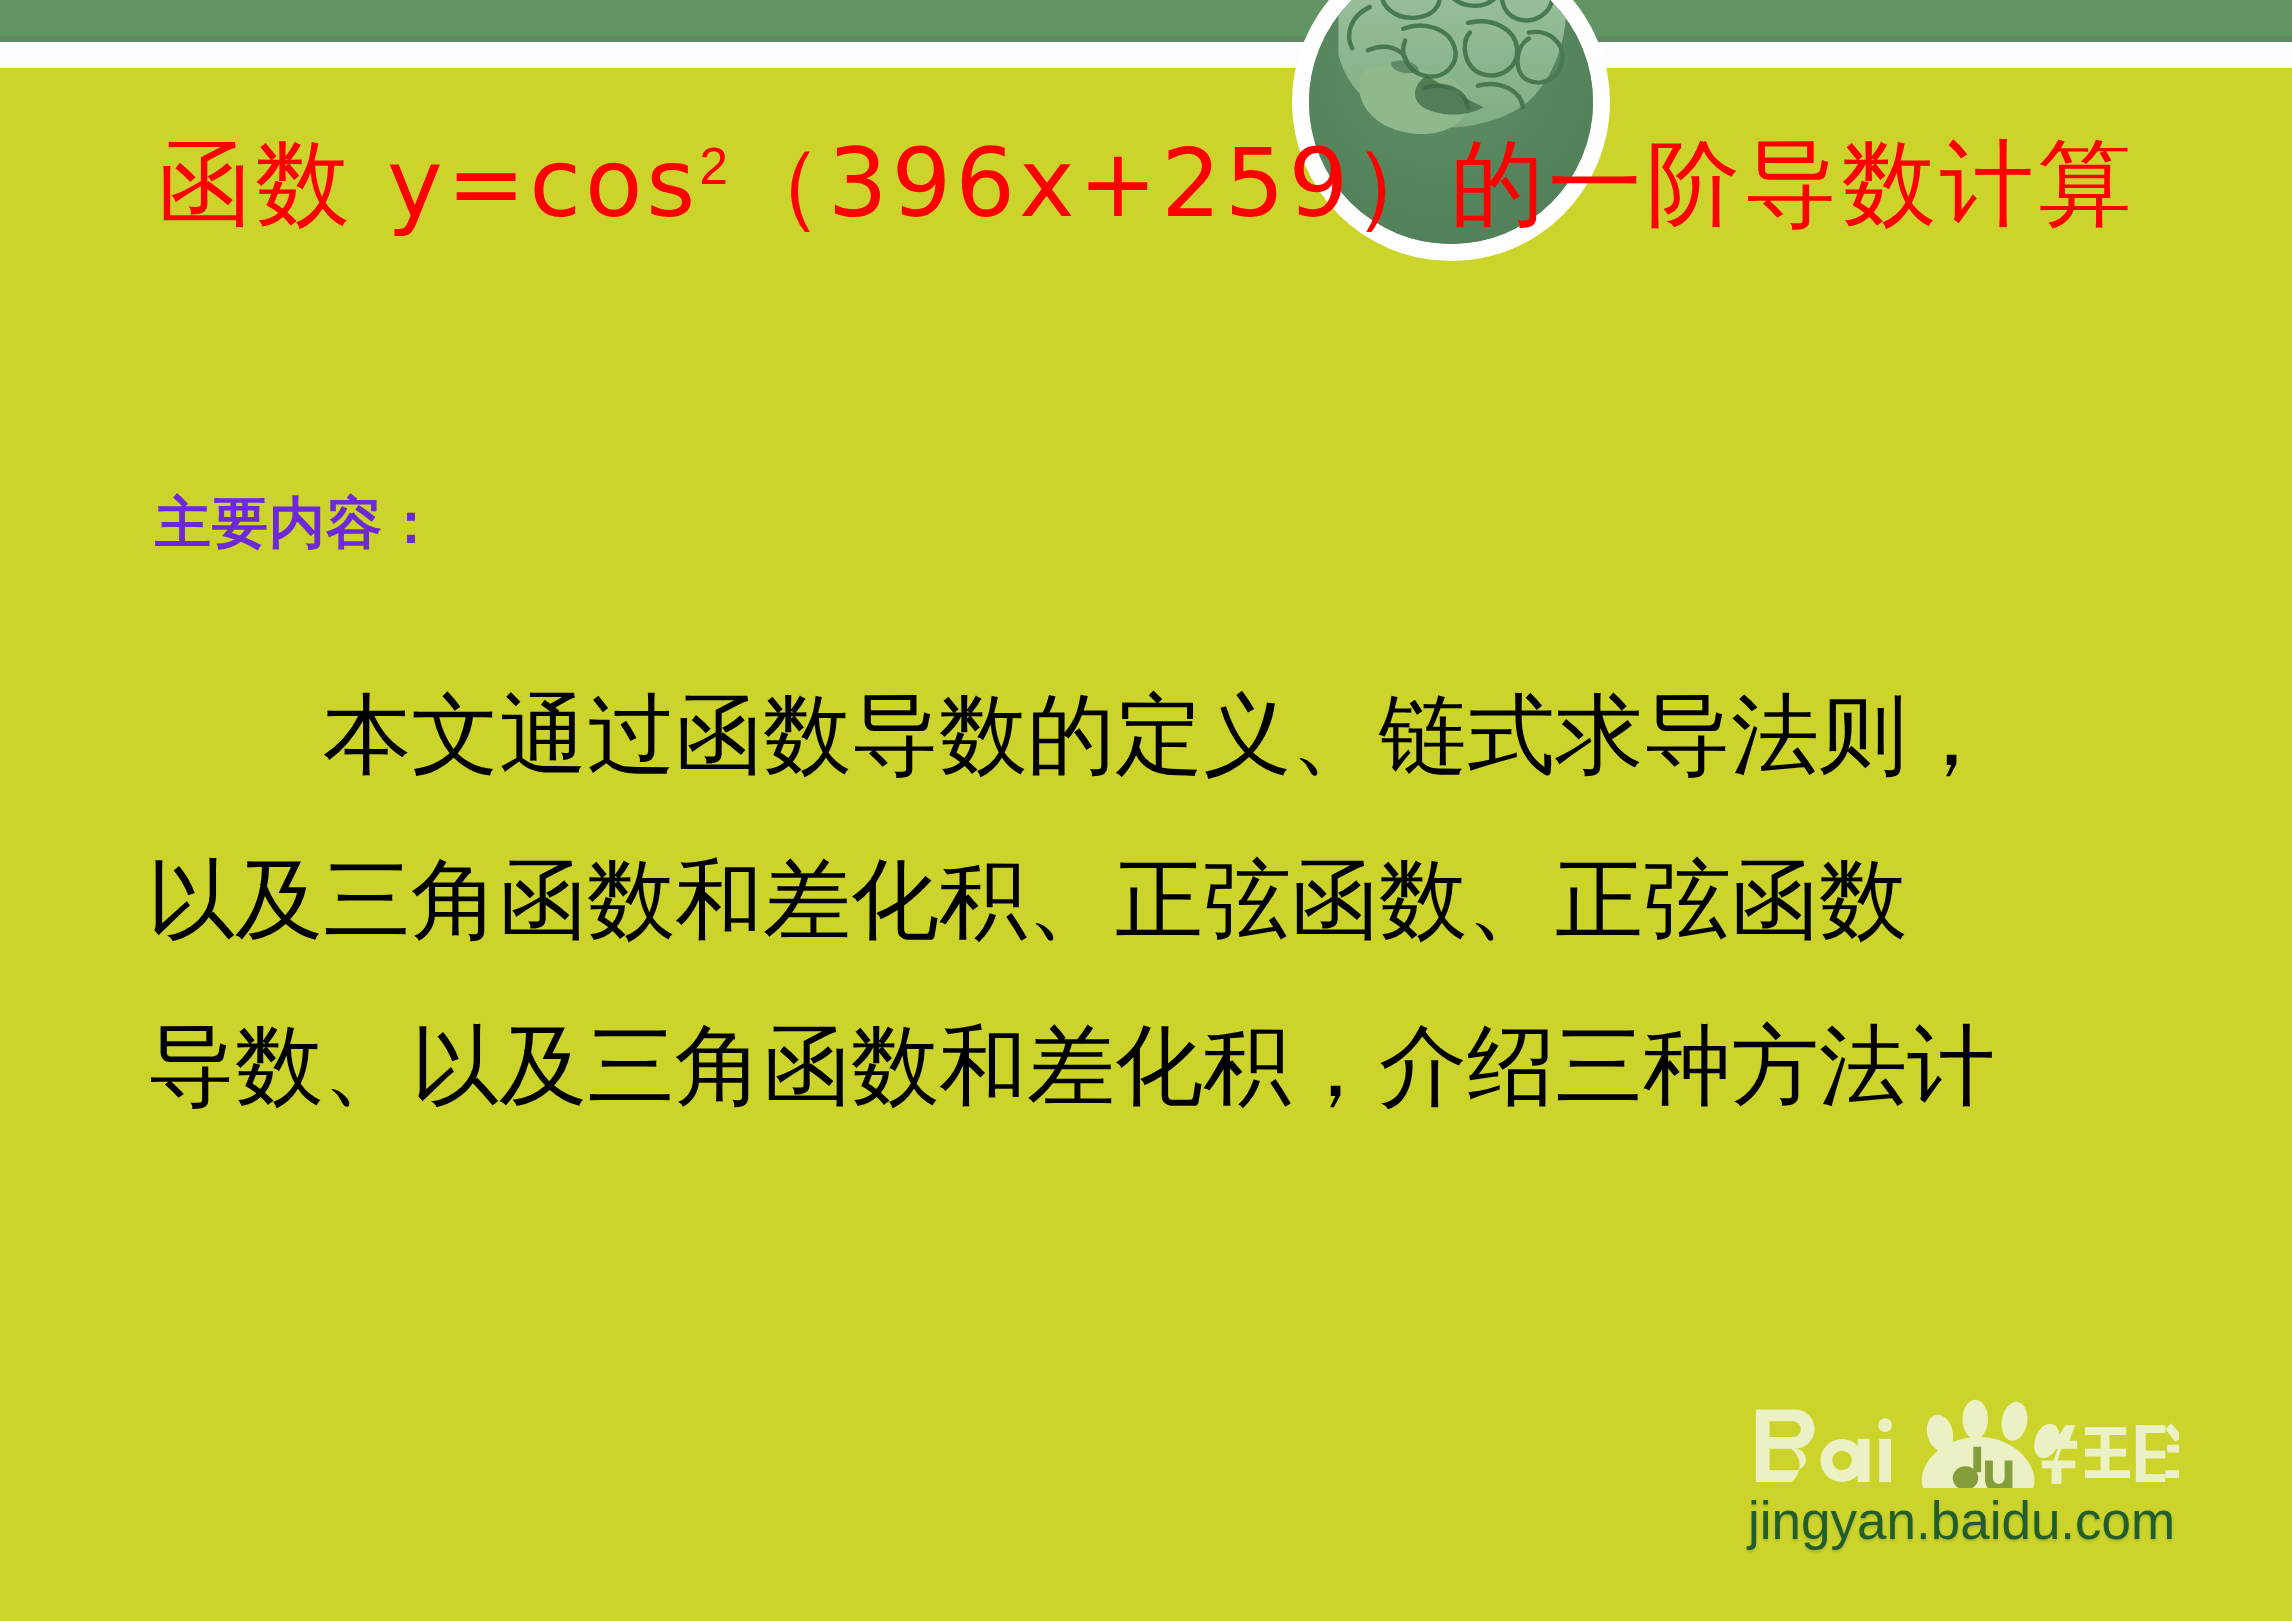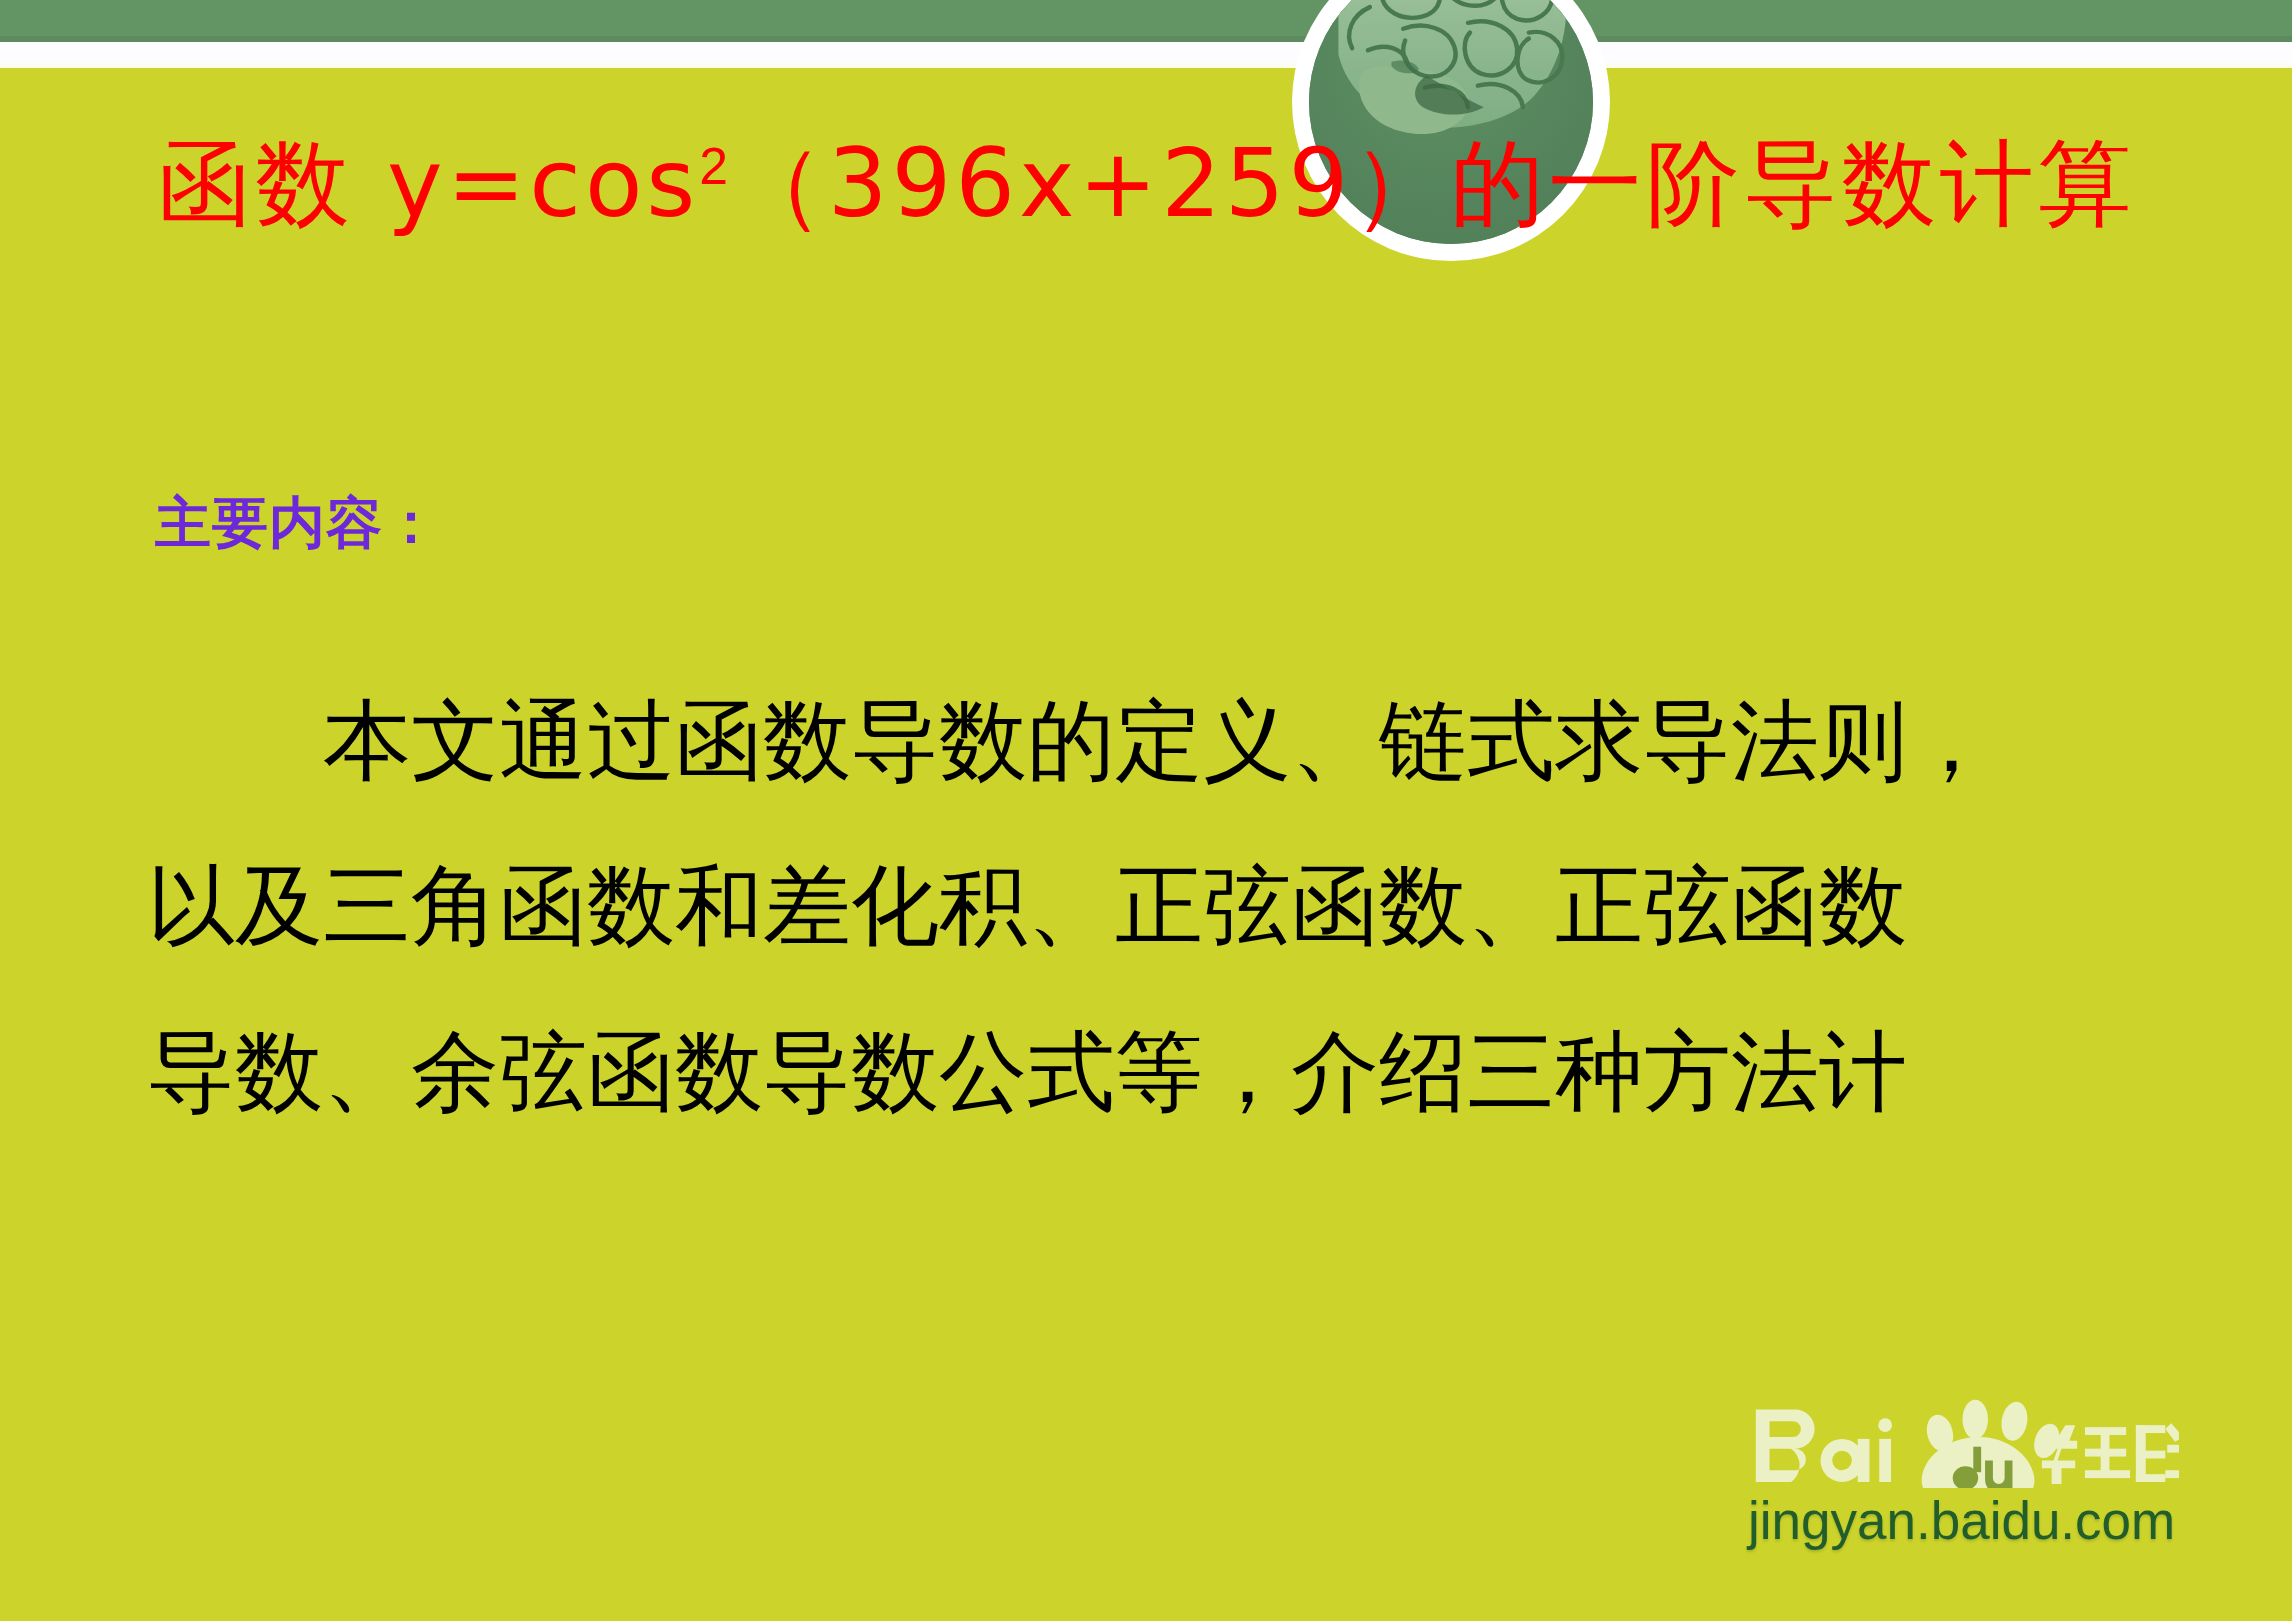--- a/index.html
+++ b/index.html
@@ -125,21 +125,21 @@
     letter-spacing: 1px;
     white-space: nowrap;
   }
 
   
   .body-text {
     position: absolute;
     left: 147px;
     top: 659px;
     width: 2029px;
-    font-family: Liberation Serif, serif;
+    font-family: Liberation Mono, monospace;
     font-size: 88px;
     line-height: 1.88;
     color: #000000;
     text-align: justify;
     text-justify: inter-character;
   }
   .body-text .indent {
     display: inline-block;
     width: 176px;
   }
@@ -237,21 +237,21 @@
 
   <div class="title">
     <span class="cjk">函数 y=cos</span><sup>2</sup><span class="cjk">（396x+259）</span><span class="cjk">的一阶导数计算</span>
   </div>
 
   <div class="section-head">主要内容：</div>
 
   <div class="body-text">
     <span class="lineblock"><span class="indent"></span><span>本文通过函数导数的定义、链式求导法则，</span></span>
     <span class="lineblock">以及三角函数和差化积、正弦函数、正弦函数</span>
-    <span class="lineblock">导数、余弦函数导数公式等，介绍三种方法计</span>
+    <span class="lineblock">导数、以及三角函数和差化积，介绍三种方法计</span>
   </div>
 
   <div class="watermark">
     <div class="wm-logo">
       <svg width="431" height="108" viewBox="0 0 440 110" aria-hidden="true">
         <g fill="#eef4d2">
 
           <path d="M8 30 h40 a20 20 0 0 1 0 40 h-4 a21 21 0 0 1 0 34 H8 Z M22 42 v16 h24 a8 8 0 0 0 0-16 Z M22 70 v22 h26 a11 11 0 0 0 0-22 Z"></path>
 
           <path d="M96 60 a22 22 0 1 1 0 44 a22 22 0 0 1 0-44 Z M96 72 a10 10 0 1 0 0 20 a10 10 0 0 0 0-20 Z"></path>

